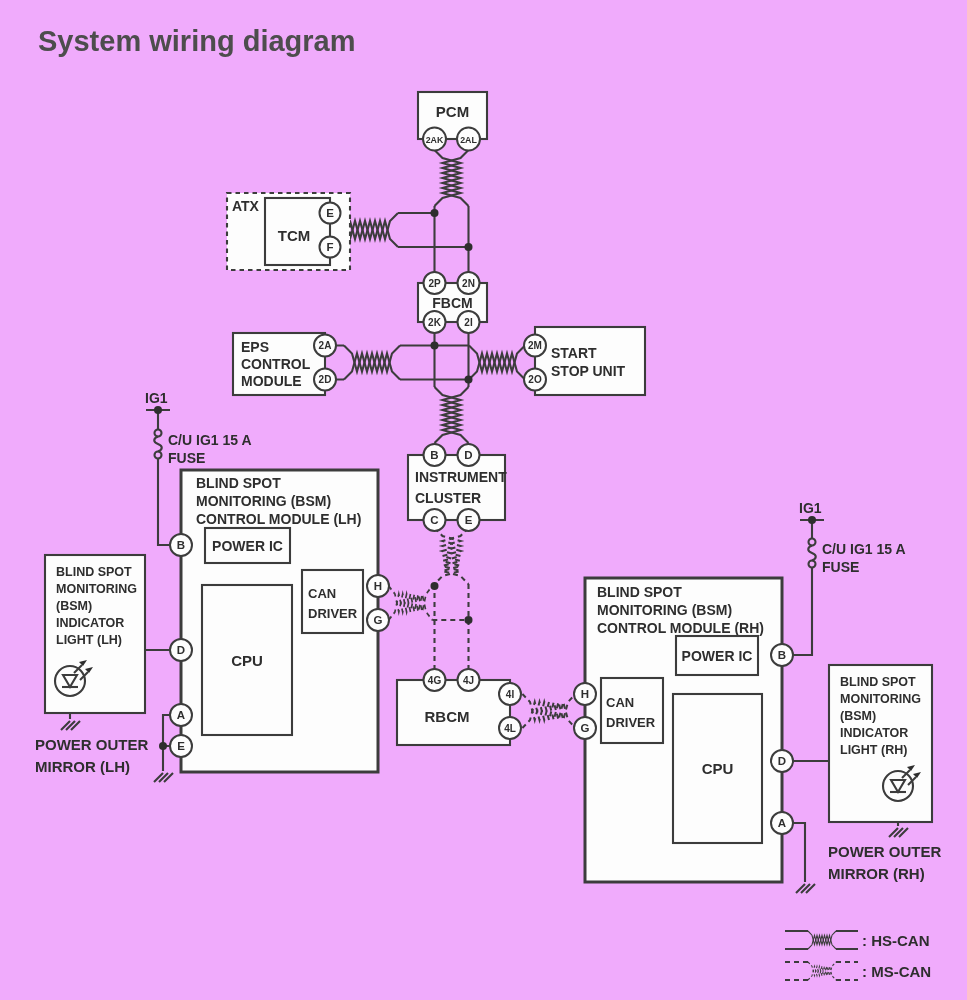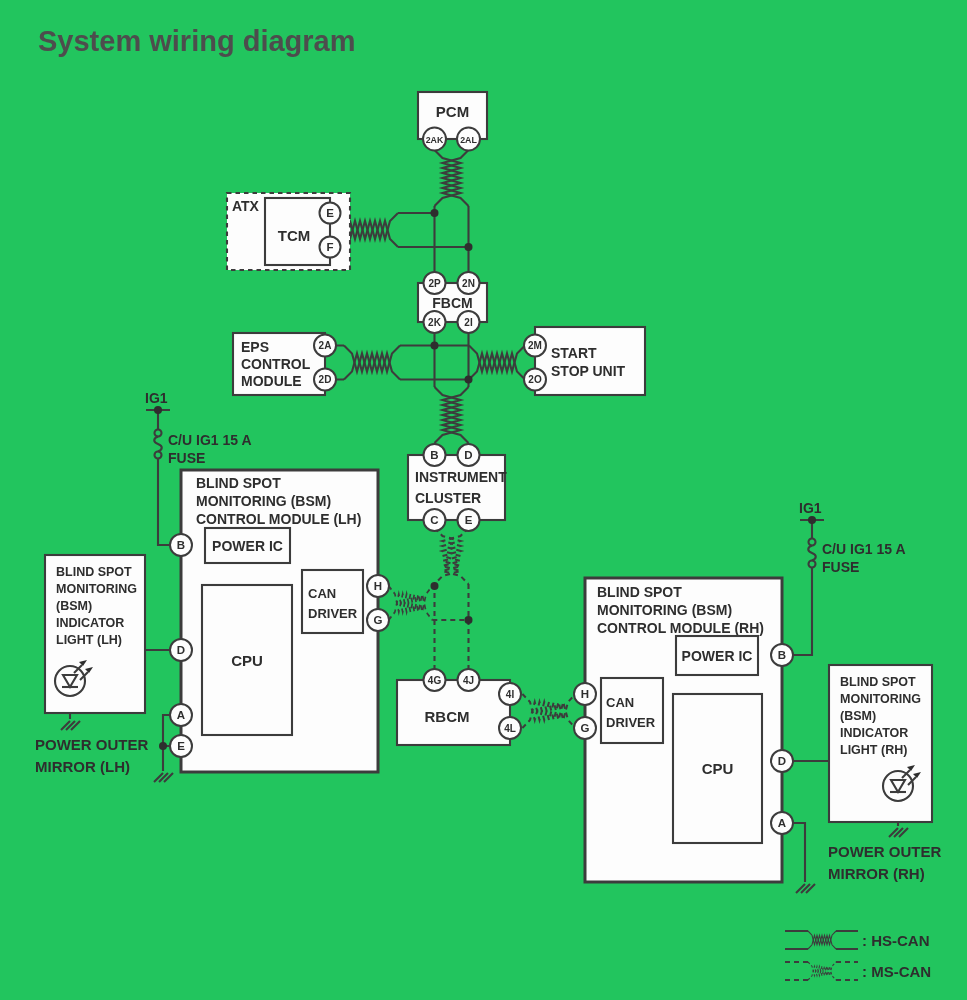--- a/index.html
+++ b/index.html
@@ -1,16 +1,16 @@
 <!DOCTYPE html>
 <html><head>
 <meta charset="utf-8">
 <style>
   html,body{margin:0;padding:0;background:#fdfdfd;}
-  .page{width:967px;height:1000px;position:relative;background:#22c55e;overflow:hidden;}
+  .page{width:967px;height:1000px;position:relative;background:#f0abfc;overflow:hidden;}
   svg{display:block;}
   .title-text{font:bold 29px "Liberation Sans","DejaVu Sans",sans-serif;fill:#4d4d4d;}
   .wire{stroke:#3c3c3c;stroke-width:2.1;fill:none;}
   .ms{stroke-dasharray:5 4;}
   .atxdash{stroke-dasharray:4.5 4;}
   .box{fill:#fdfdfd;stroke:#3c3c3c;stroke-width:2.1;}
   .heavy{stroke-width:3;}
   .pin{fill:#fdfdfd;stroke:#3c3c3c;stroke-width:2;}
   .pt{font:bold 11.5px "Liberation Sans","DejaVu Sans",sans-serif;fill:#2e2e2e;text-anchor:middle;}
   .pt2{font-size:10px;}

